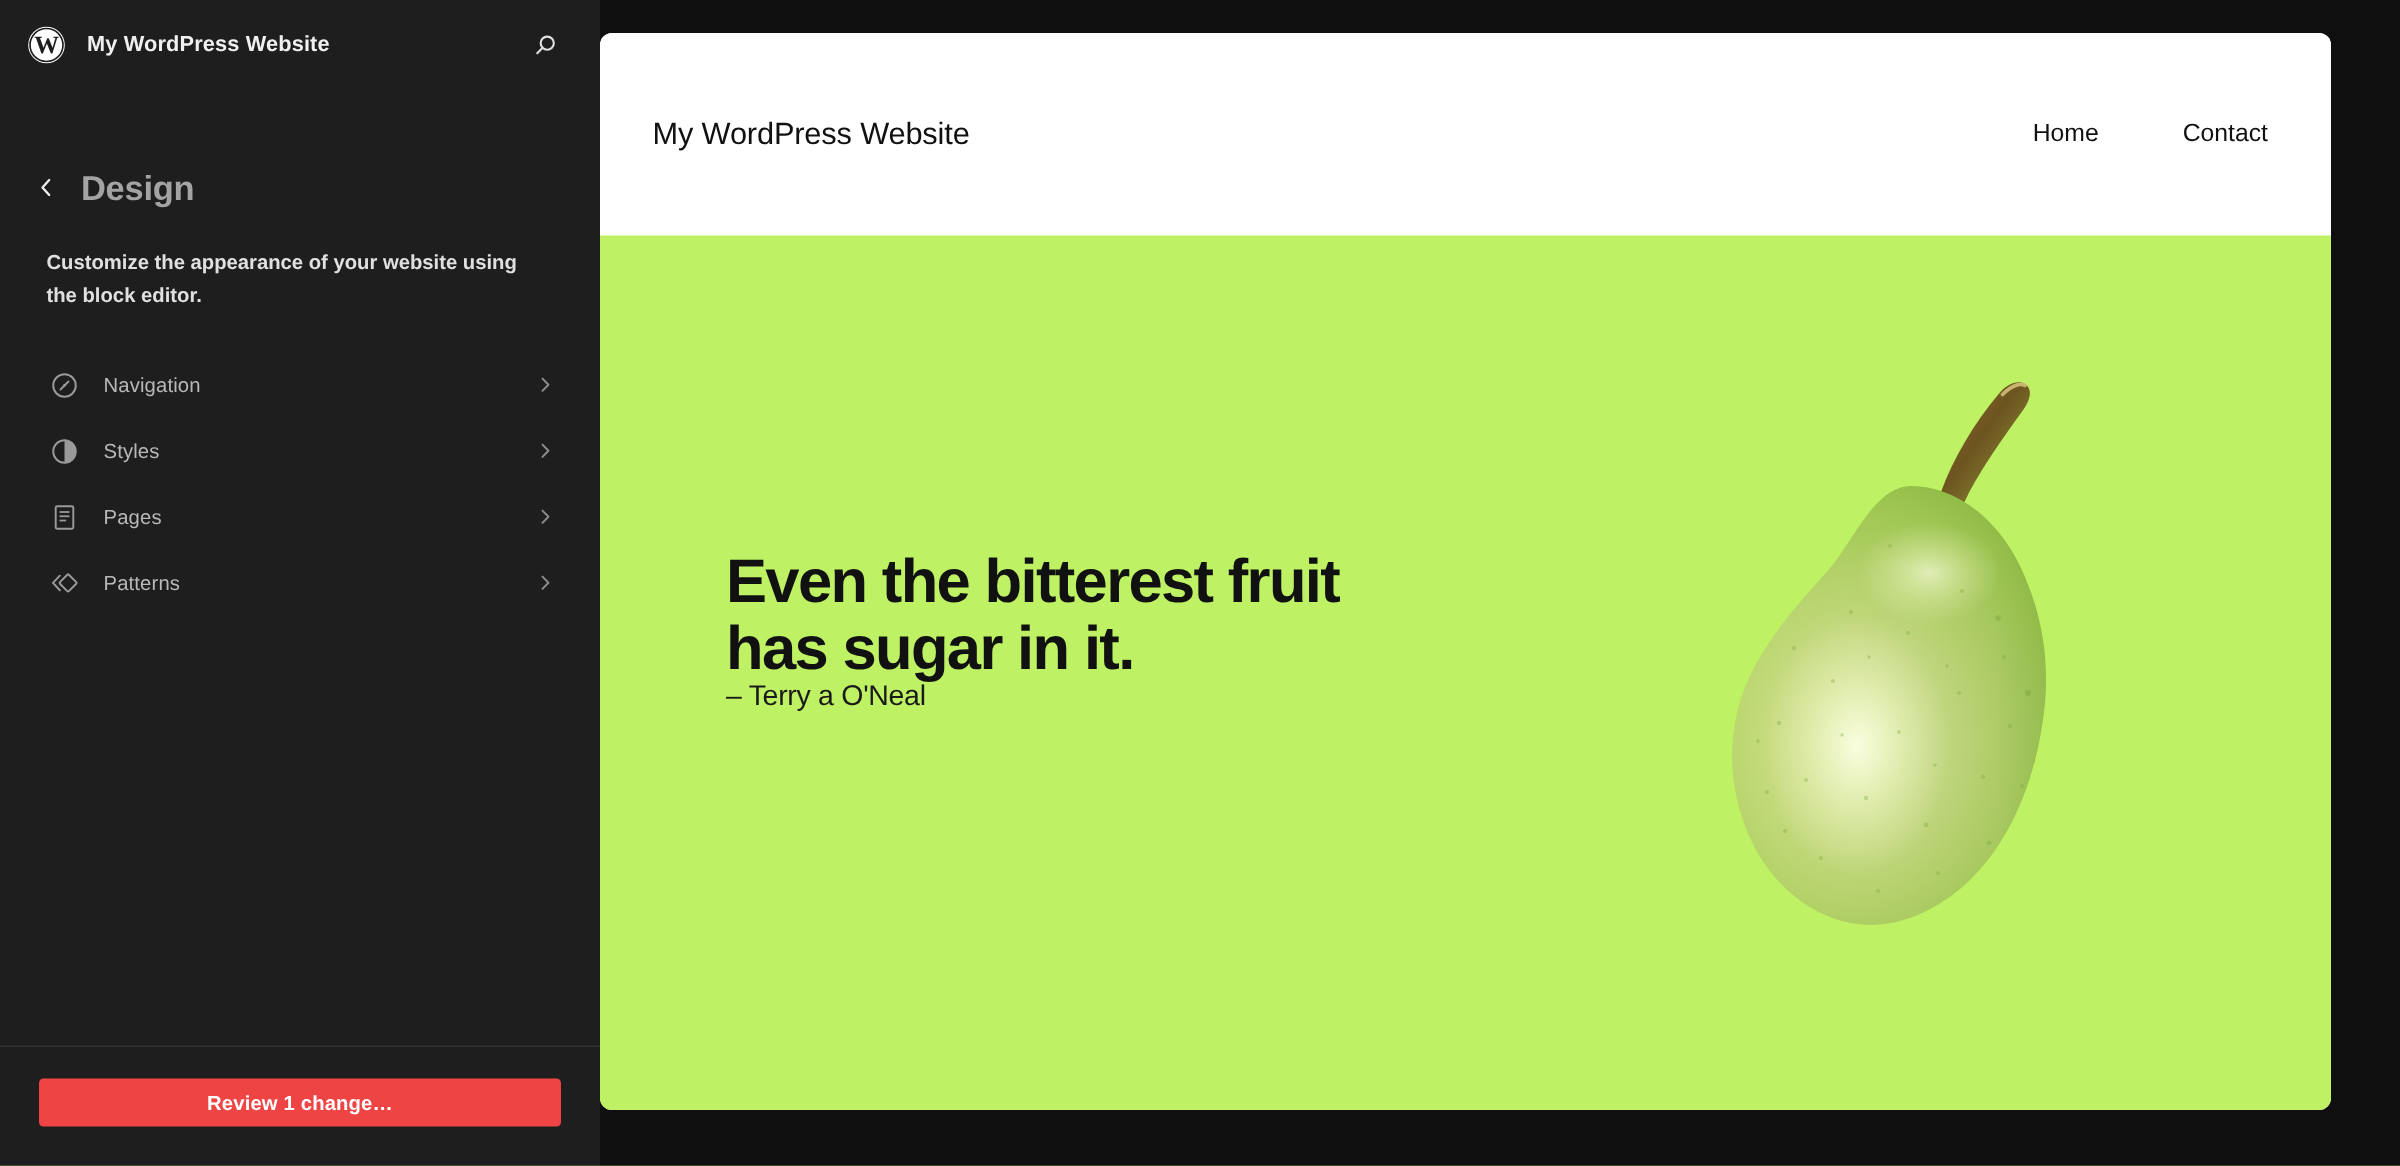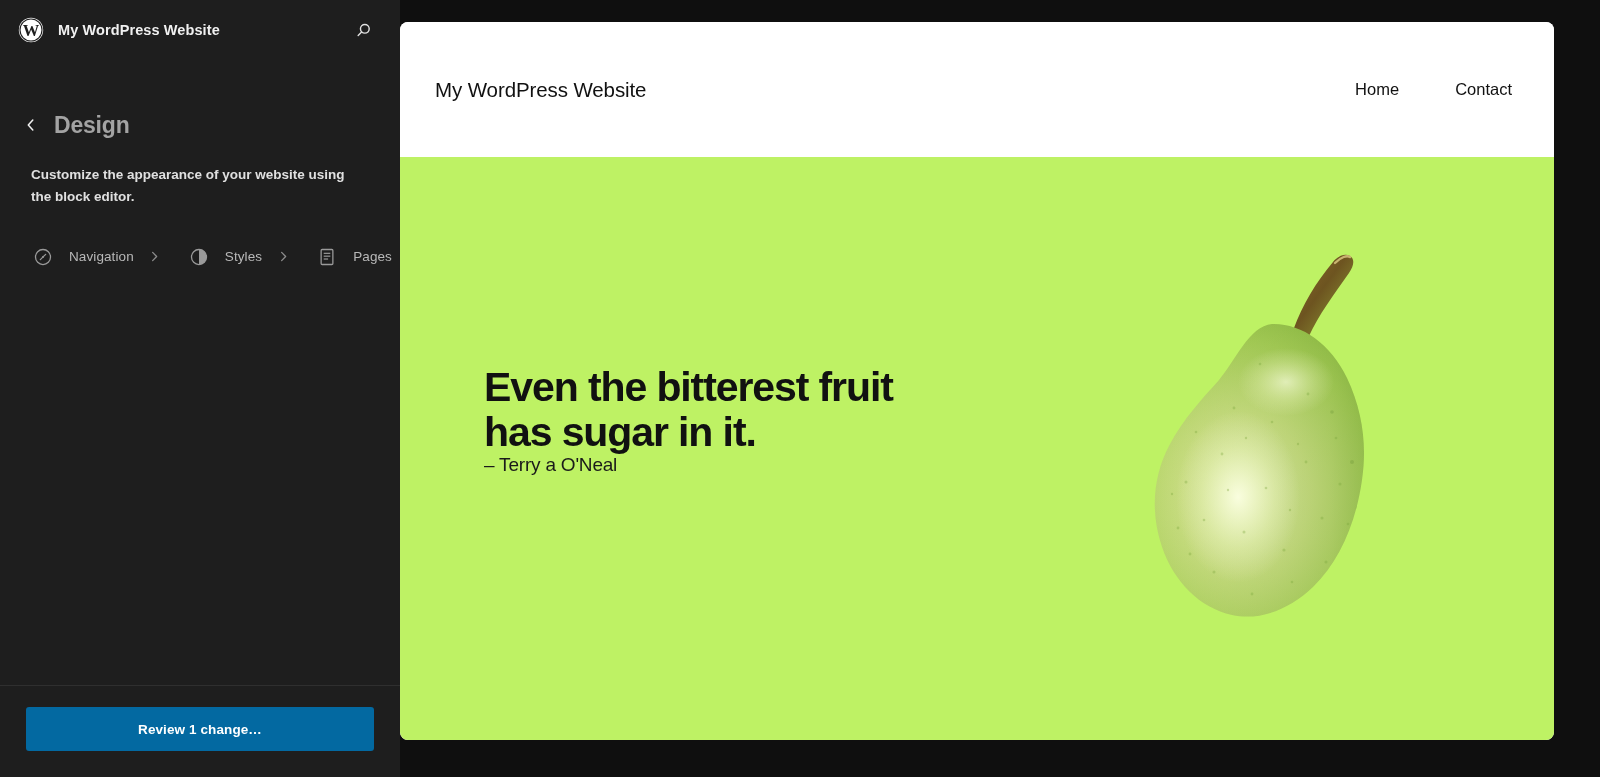--- a/index.html
+++ b/index.html
@@ -102,21 +102,21 @@
     font-size: 13.5px;
     line-height: 1.62;
     padding: 26px 50px 0 31px;
     font-weight: 700;
   }
 
   .nav-list {
     margin-top: 27px;
     padding: 0 18px 0 18px;
     display: flex;
-    flex-direction: row;
+    flex-direction: column;
   }
 
   .nav-item {
     display: flex;
     align-items: center;
     height: 44px;
     gap: 14px;
     padding: 0 12px 0 13px;
     border-radius: 4px;
     cursor: pointer;
@@ -153,22 +153,22 @@
   .side-spacer { flex: 1 1 auto; }
 
   .side-footer {
     border-top: 1px solid #2f2f2f;
     padding: 21px 26px 26px 26px;
   }
 
   .review-btn {
     display: block;
     width: 100%;
-    height: 44px;
-    background: #0369a1;
+    height: 32px;
+    background: #ef4444;
     color: #ffffff;
     font-size: 13.5px;
     font-weight: 600;
     border: none;
     border-radius: 3px;
     cursor: pointer;
     font-family: "Liberation Sans", sans-serif;
     letter-spacing: 0.1px;
   }
 

